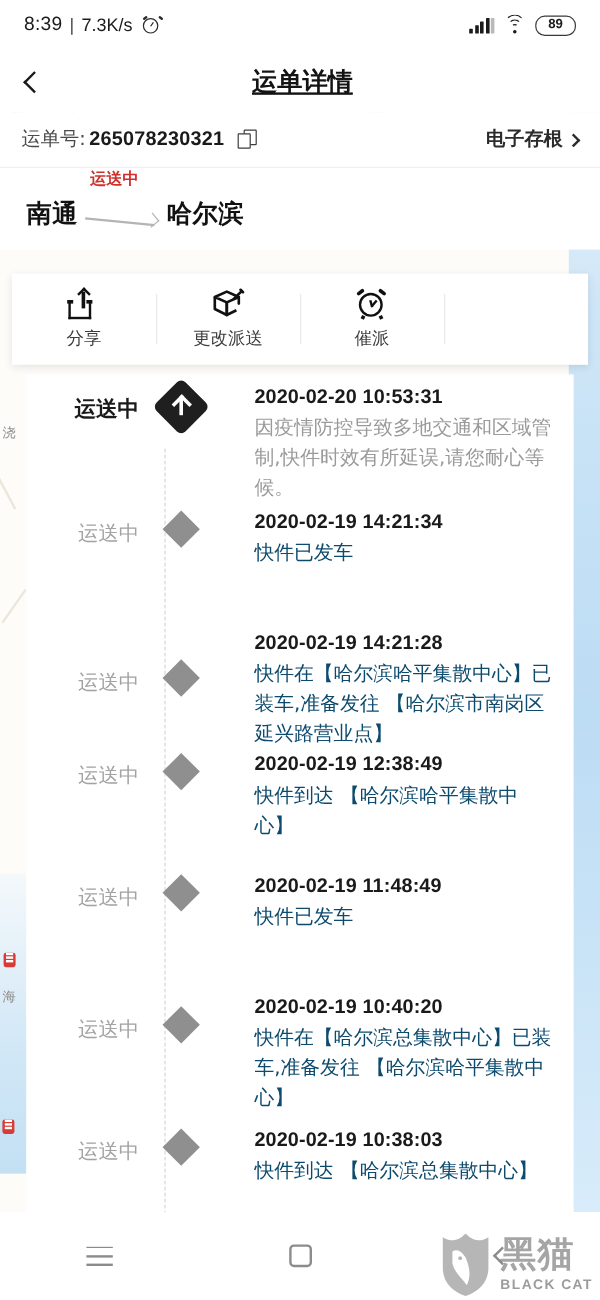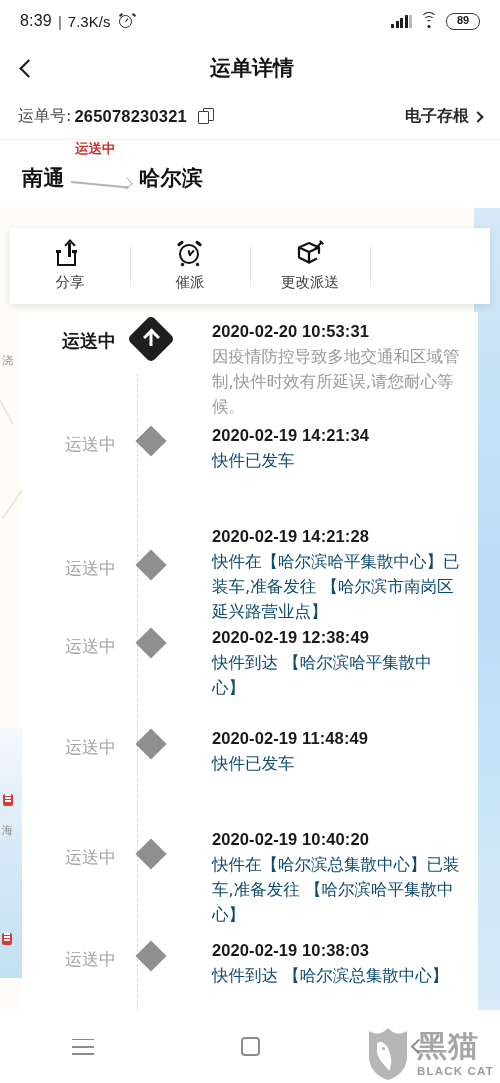--- a/index.html
+++ b/index.html
@@ -117,20 +117,21 @@
   .chev-left {
     width: 13px; height: 13px;
     border-left: 2.6px solid #1a1a1a; border-bottom: 2.6px solid #1a1a1a;
     transform: rotate(45deg);
   }
   .page-title {
     position: absolute; left: 4px; right: 0; text-align: center;
     font-size: 21px; font-weight: 700; color: #141414;
     font-family: "DejaVu Sans", sans-serif;
     pointer-events: none;
+    text-decoration: underline;
   }
 
   
   .waybill-row {
     position: absolute; left: 0; top: 94px; width: 100%; height: 46px;
     background: #ffffff; display: flex; align-items: center;
     padding: 0 18px; z-index: 30;
     border-bottom: 1px solid #f0f0f0;
   }
   .wb-label {
@@ -421,43 +422,43 @@
   <div class="action-card">
     <div class="action-item">
       <span class="ico-share">
         <span class="box"></span>
           <span class="arw"></span>
           <span class="arwhead"></span>
       </span>
       <span class="action-label">分享</span>
     </div>
     <div class="action-item">
-      <span class="ico-alarm">
-        <span class="dial"></span>
-          <span class="bell l"></span>
-          <span class="bell r"></span>
-        <span class="hh"></span>
-          <span class="mm"></span>
-          <span class="ft l"></span>
-          <span class="ft r"></span>
-      </span>
-      <span class="action-label">催派</span>
-    </div>
-    <div class="action-item">
       <span class="ico-box">
         <svg width="28" height="26" viewBox="0 0 28 26">
           <path d="M13 3 L23 7.5 L13 12 L3 7.5 Z" fill="none" stroke="#111" stroke-width="2.2" stroke-linejoin="round"></path>
           <path d="M3 7.5 L3 17.5 L13 22.5 L13 12" fill="none" stroke="#111" stroke-width="2.2" stroke-linejoin="round"></path>
           <path d="M23 7.5 L23 13" fill="none" stroke="#111" stroke-width="2.2" stroke-linecap="round"></path>
           <path d="M13 12 L13 22.5 L21 18.5" fill="none" stroke="#111" stroke-width="2.2" stroke-linejoin="round"></path>
           <path d="M19 9 L25 3" stroke="#111" stroke-width="2.2" stroke-linecap="round"></path>
           <path d="M24.5 1.5 L26.5 3.5" stroke="#111" stroke-width="2.2" stroke-linecap="round"></path>
         </svg>
       </span>
       <span class="action-label">更改派送</span>
+    </div>
+    <div class="action-item">
+      <span class="ico-alarm">
+        <span class="dial"></span>
+          <span class="bell l"></span>
+          <span class="bell r"></span>
+        <span class="hh"></span>
+          <span class="mm"></span>
+          <span class="ft l"></span>
+          <span class="ft r"></span>
+      </span>
+      <span class="action-label">催派</span>
     </div>
     <div class="action-spacer"></div>
   </div>
 
   <div class="timeline-card">
     <div class="tl-line"></div>
 
     <div class="tl-row active" style="height:104px">
       <div class="tl-status">运送中</div>
       <div class="tl-marker">

